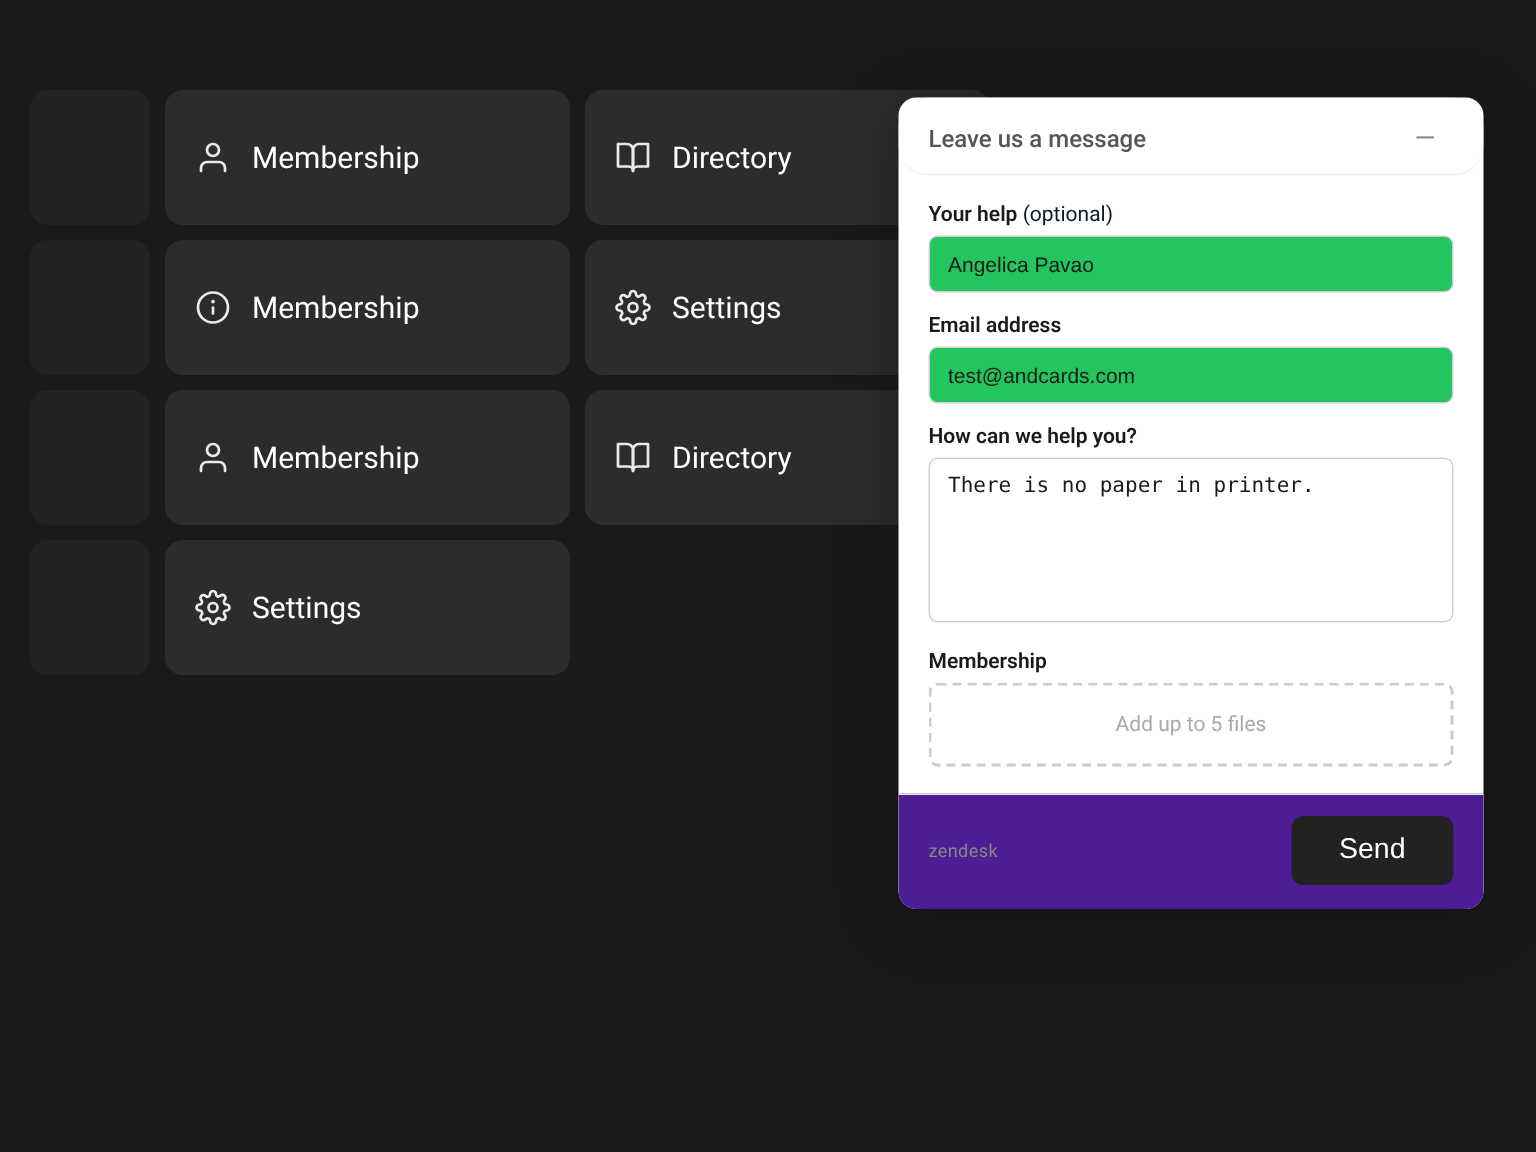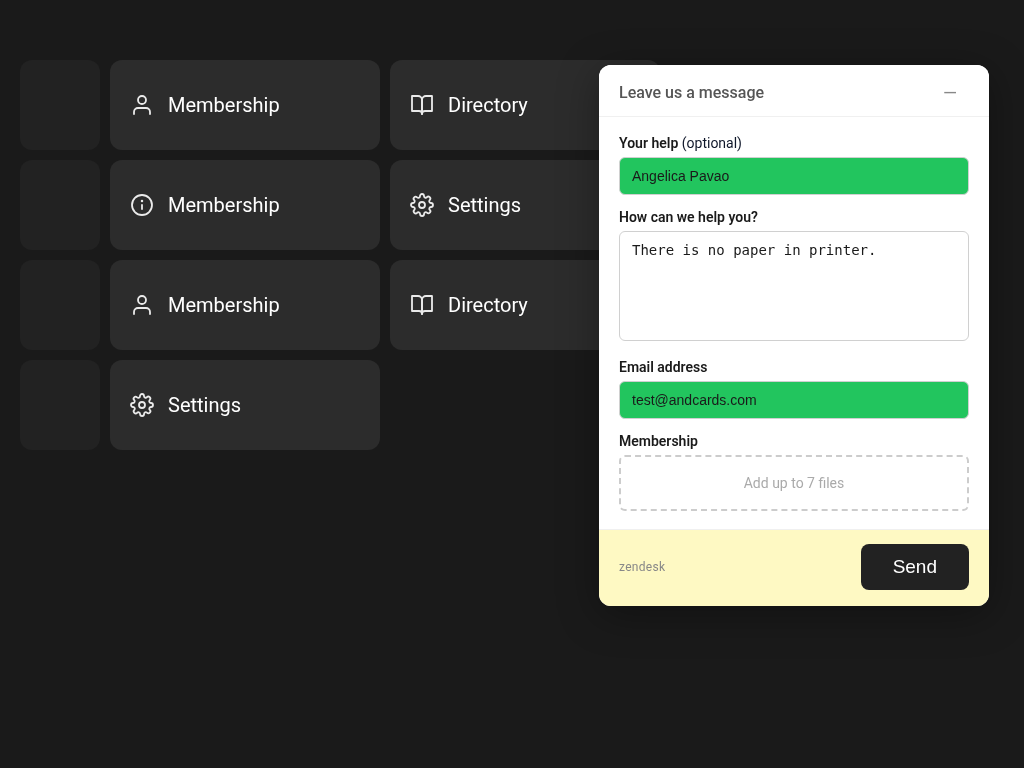--- a/index.html
+++ b/index.html
@@ -68,20 +68,21 @@
       overflow: hidden;
     }
 
     .panel-header {
       display: flex;
       align-items: center;
       justify-content: space-between;
       padding: 18px 32px 14px 20px;
       background: #fff;
       border-bottom: 1px solid #f0f0f0;
+      border-radius: 20px;
     }
 
     .panel-title {
       font-size: 16px;
       font-weight: 500;
       color: #555;
     }
 
     .panel-minimize {
       color: #888;
@@ -142,21 +143,21 @@
       color: #aaa;
       font-size: 14px;
       cursor: pointer;
     }
 
     .panel-footer {
       display: flex;
       align-items: center;
       justify-content: space-between;
       padding: 14px 20px 16px 20px;
-      background: #fef9c3;
+      background: #4c1d95;
       border-top: 1px solid #f0f0f0;
     }
 
     .zendesk-label {
       font-size: 12px;
       color: #888;
       letter-spacing: 0.3px;
     }
 
     .send-button {
@@ -286,33 +287,33 @@
 
     <div>
       <div class="field-label">
         <span>Your help</span>
         <span class="field-label-optional">(optional)</span>
       </div>
       <input class="field-input" type="text" value="Angelica Pavao" style="">
     </div>
 
     <div>
+      <div class="field-label">Email address</div>
+      <input class="field-input" type="email" value="test@andcards.com" style="">
+    </div>
+
+    <div>
       <div class="field-label">How can we help you?</div>
       <textarea class="field-textarea" style="">There is no paper in printer.</textarea>
     </div>
 
     <div>
-      <div class="field-label">Email address</div>
-      <input class="field-input" type="email" value="test@andcards.com" style="">
-    </div>
-
-    <div>
       <div class="field-label">Membership</div>
       <div class="attachments-box">
-        <span>Add up to 7 files</span>
+        <span>Add up to 5 files</span>
       </div>
     </div>
 
   </div>
 
   <div class="panel-footer">
     <span class="zendesk-label">zendesk</span>
     <button class="send-button">Send</button>
   </div>
 

